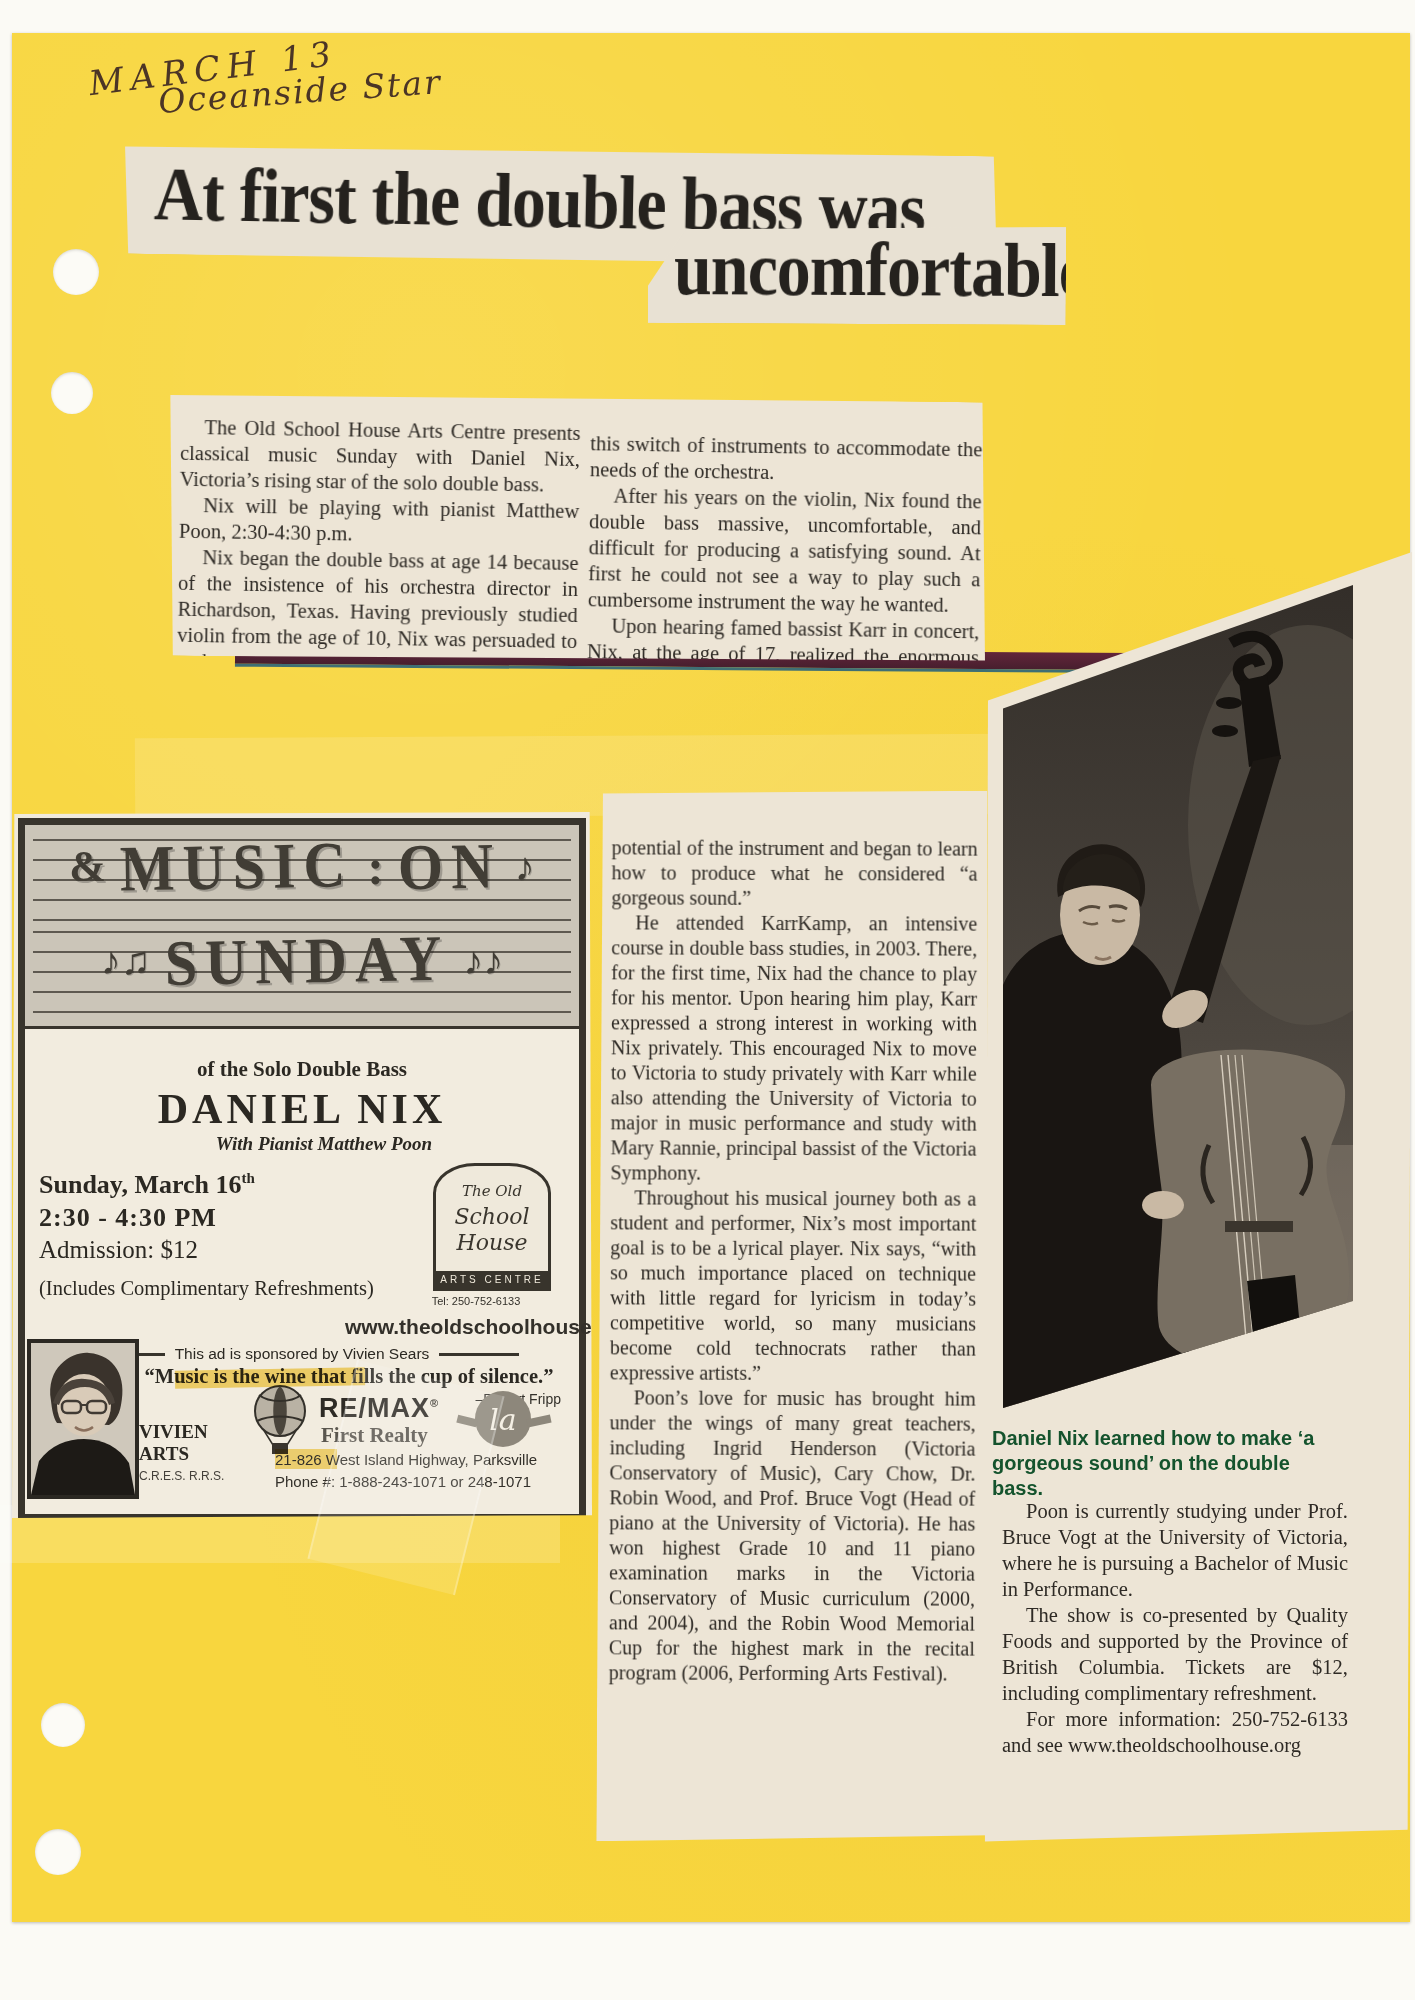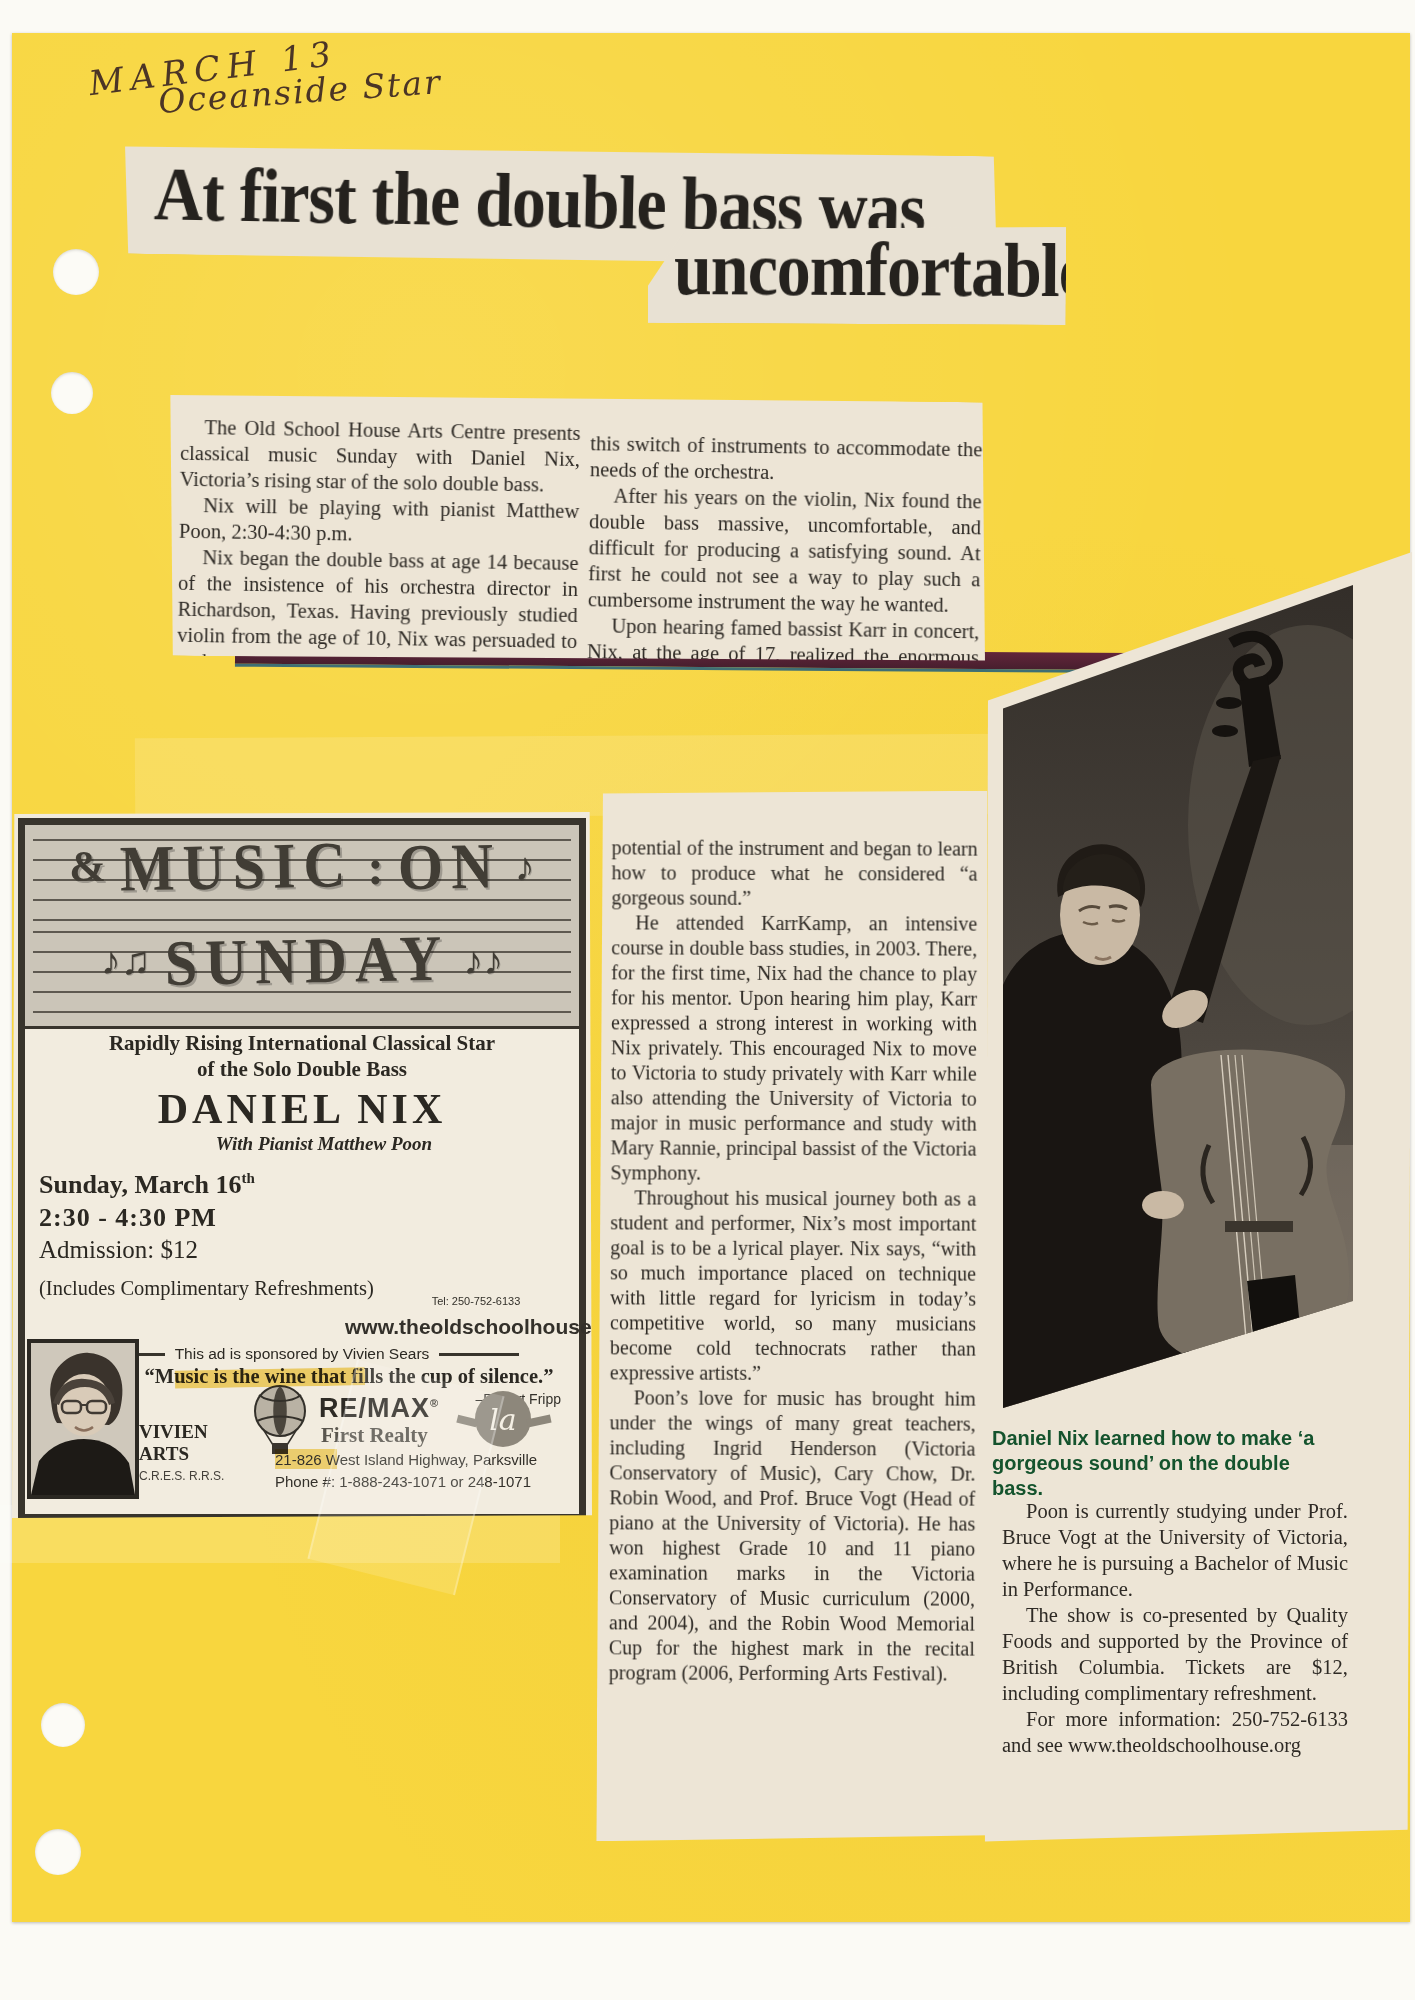--- a/index.html
+++ b/index.html
@@ -184,32 +184,39 @@
           <span class="bword">ON</span>
           <span class="bnote">♪</span>
         </div>
         <div class="banner-line l2">
           <span class="bnote">♪♫</span>
           <span class="bword">SUNDAY</span>
           <span class="bnote">♪♪</span>
         </div>
       </div>
 
-      <div class="ad-center tag1">Rapidly Rising International Classical Star</div>
       <div class="ad-center tag2">of the Solo Double Bass</div>
       <div class="ad-center artist">DANIEL NIX</div>
       <div class="ad-center pianist">With Pianist Matthew Poon</div>
 
       <div class="ad-left evdate">
         <span>Sunday, March 16</span><sup>th</sup>
       </div>
       <div class="ad-left evtime">2:30 - 4:30 PM</div>
       <div class="ad-left admission">Admission: $12</div>
       <div class="ad-left refresh">(Includes Complimentary Refreshments)</div>
 
+      <div class="venue-logo">
+        <div class="venue-script">
+          <span class="sm">The Old</span><br>
+          <span>School</span><br>
+          <span>House</span>
+        </div>
+        <div class="venue-bar">ARTS CENTRE</div>
+      </div>
       <div class="tel">Tel: 250-752-6133</div>
       <div class="web">www.theoldschoolhouse.org</div>
 
       <div class="sponsor">
         <span>This ad is sponsored by Vivien Sears</span>
       </div>
 
       <div class="agent-photo">
         <svg width="104" height="152" viewBox="0 0 104 152">
           <rect width="104" height="152" fill="#CFC8BB"></rect>

